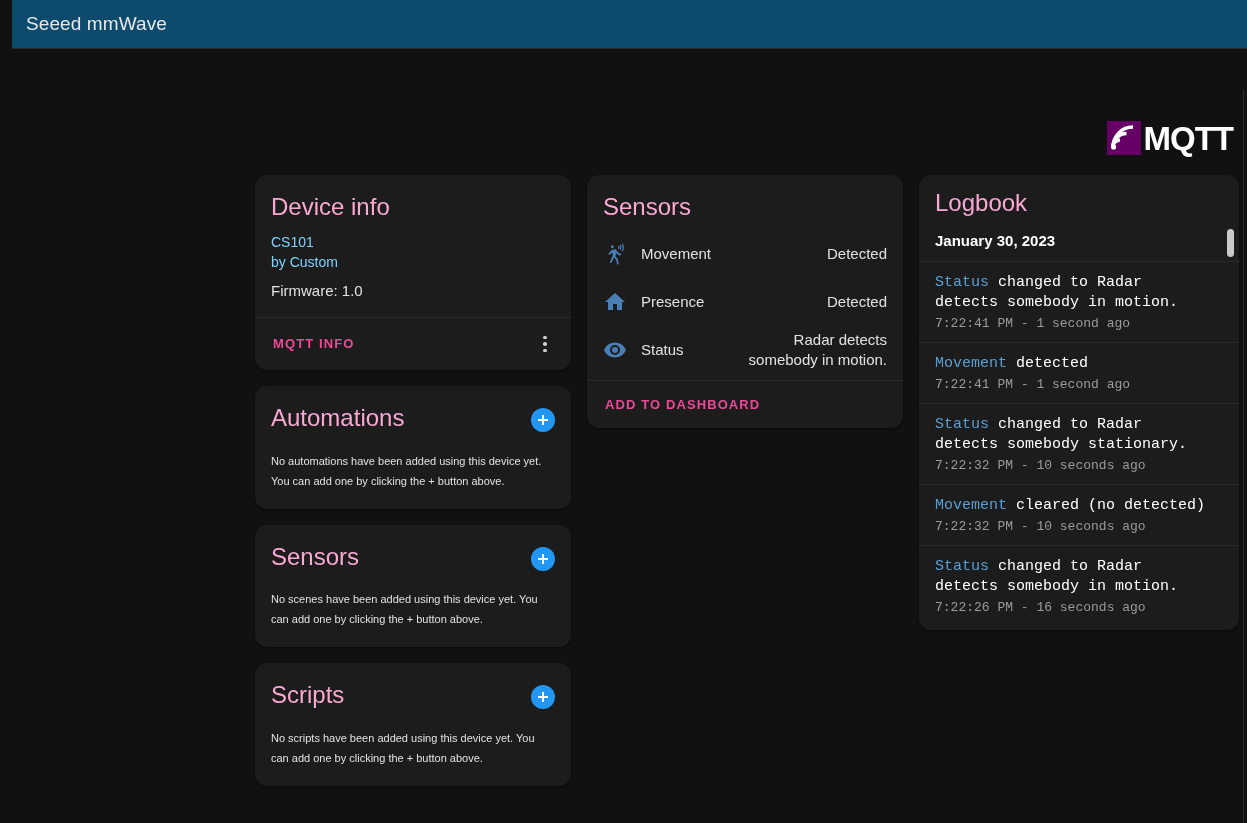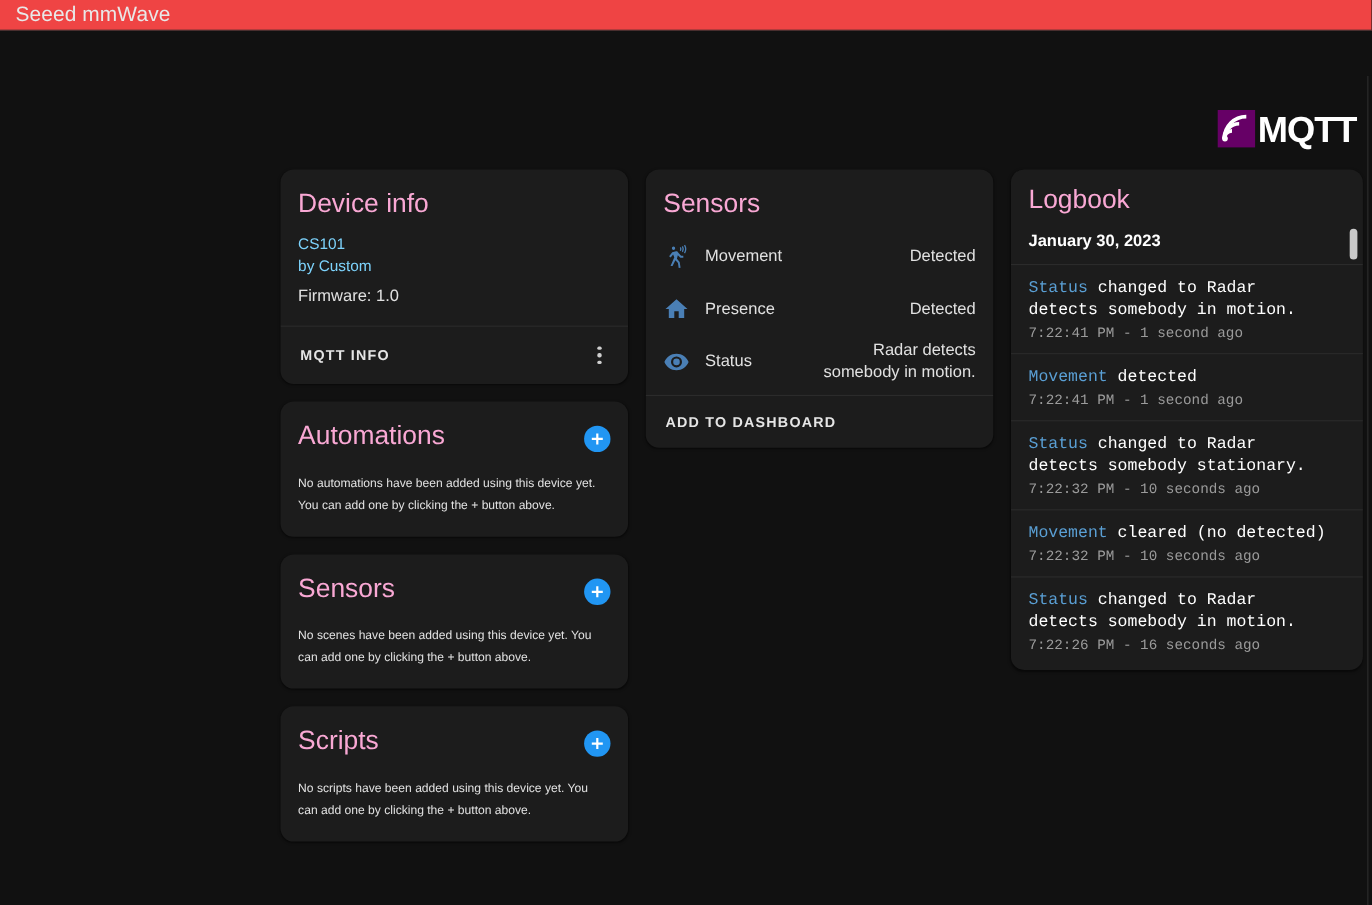--- a/index.html
+++ b/index.html
@@ -12,26 +12,27 @@
 
   body {
     background: #111111;
     font-family: "Liberation Sans", sans-serif;
     color: #e1e1e1;
     position: relative;
   }
 
   
   .appbar {
-    height: 28px;
-    background: #ef4444;
+    height: 49px;
+    background: #0c4a6e;
     border-bottom: 1px solid #2c2c2c;
     display: flex;
     align-items: center;
     padding-left: 14px;
+    margin-left: 12px;
   }
   .appbar-title {
     font-size: 19px;
     color: #e8e8e8;
     letter-spacing: 0.1px;
   }
 
   
   .page {
     position: relative;
@@ -113,21 +114,21 @@
     margin-top: 10px;
   }
   .card-actions {
     border-top: 1px solid #2b2b2b;
     display: flex;
     align-items: center;
     justify-content: space-between;
     padding: 14px 14px 14px 16px;
   }
   .text-btn {
-    color: #e5e5e5;
+    color: #ec4899;
     font-size: 13px;
     font-weight: bold;
     letter-spacing: 1.1px;
     background: none;
     border: none;
     cursor: pointer;
     font-family: inherit;
     padding: 2px 2px;
   }
   .overflow-btn {

